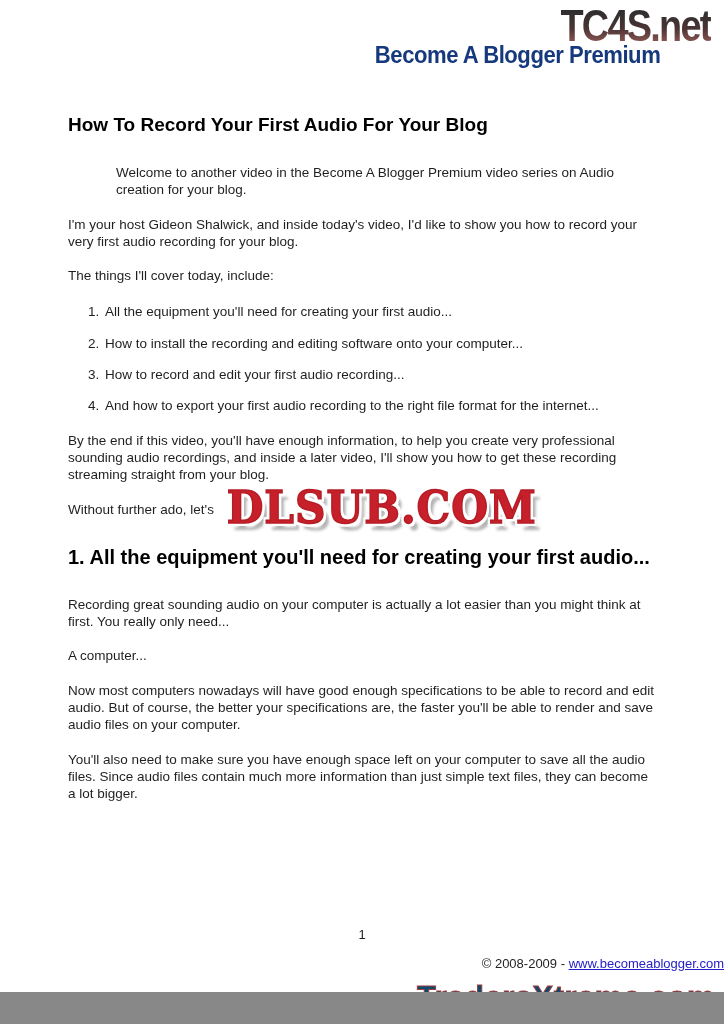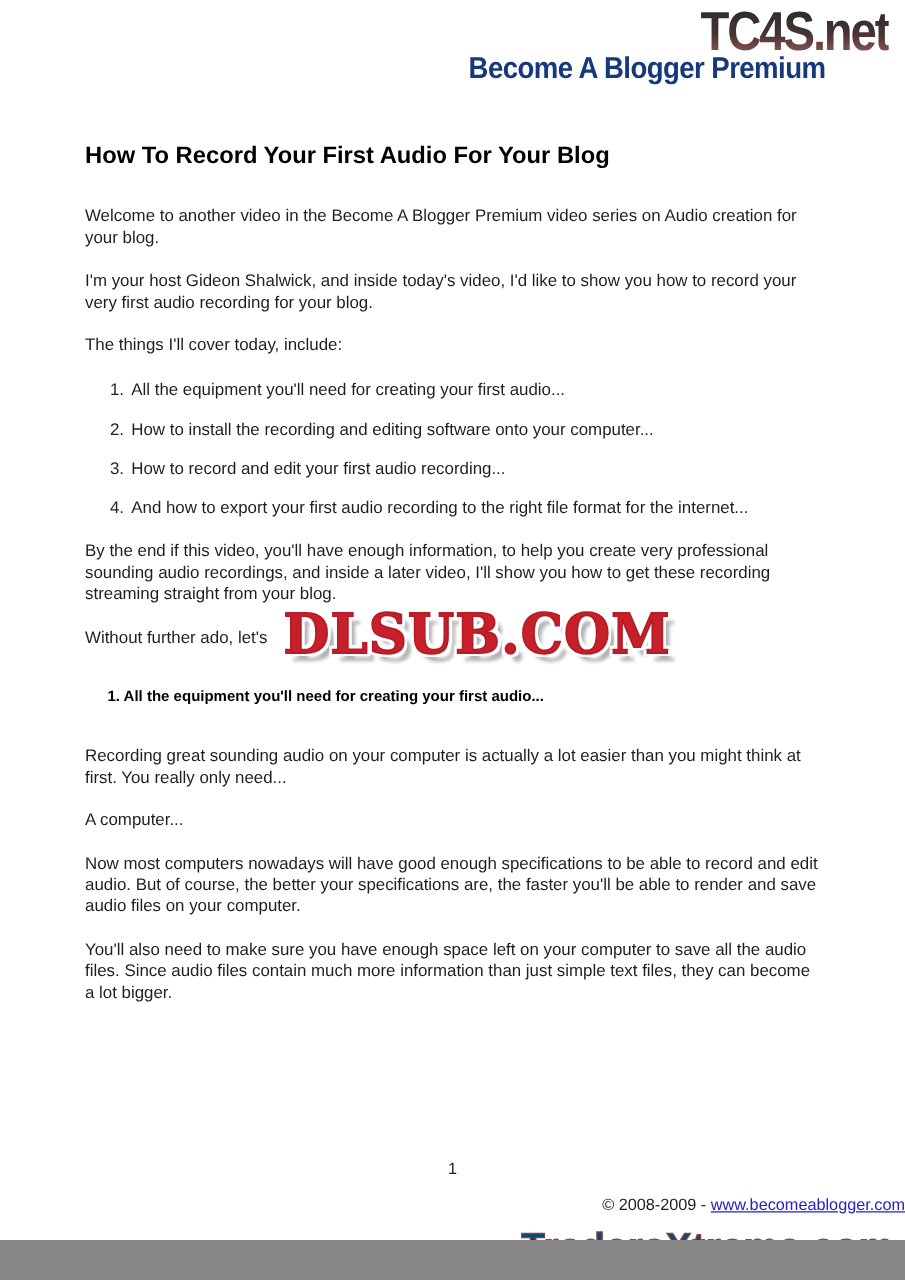--- a/index.html
+++ b/index.html
@@ -58,34 +58,34 @@
     font-size: 19px;
     line-height: 23px;
     font-weight: bold;
     color: #000000;
   }
   .content p {
     margin: 17px 0 0 0;
     font-size: 13.5px;
     line-height: 17.3px;
   }
-  .content p.first-para { margin-top: 28px; }
+  .content p.first-para { margin-top: 28px; margin-left: 48px; }
   .content ol {
     margin: 19px 0 16px 19px;
     padding-left: 16px;
   }
   .content ol li {
     margin: 0 0 14px 0;
     font-size: 13.5px;
     line-height: 17.3px;
     padding-left: 2px;
   }
   .content h2 {
-    margin: 30px 0 0 18px;
-    font-size: 12px;
+    margin: 30px 0 0 0;
+    font-size: 20px;
     line-height: 19px;
     font-weight: bold;
     color: #000000;
   }
   .content p.after-h2 { margin-top: 29px; }
 
   
   .wm-dlsub {
     position: absolute;
     left: 221px;

